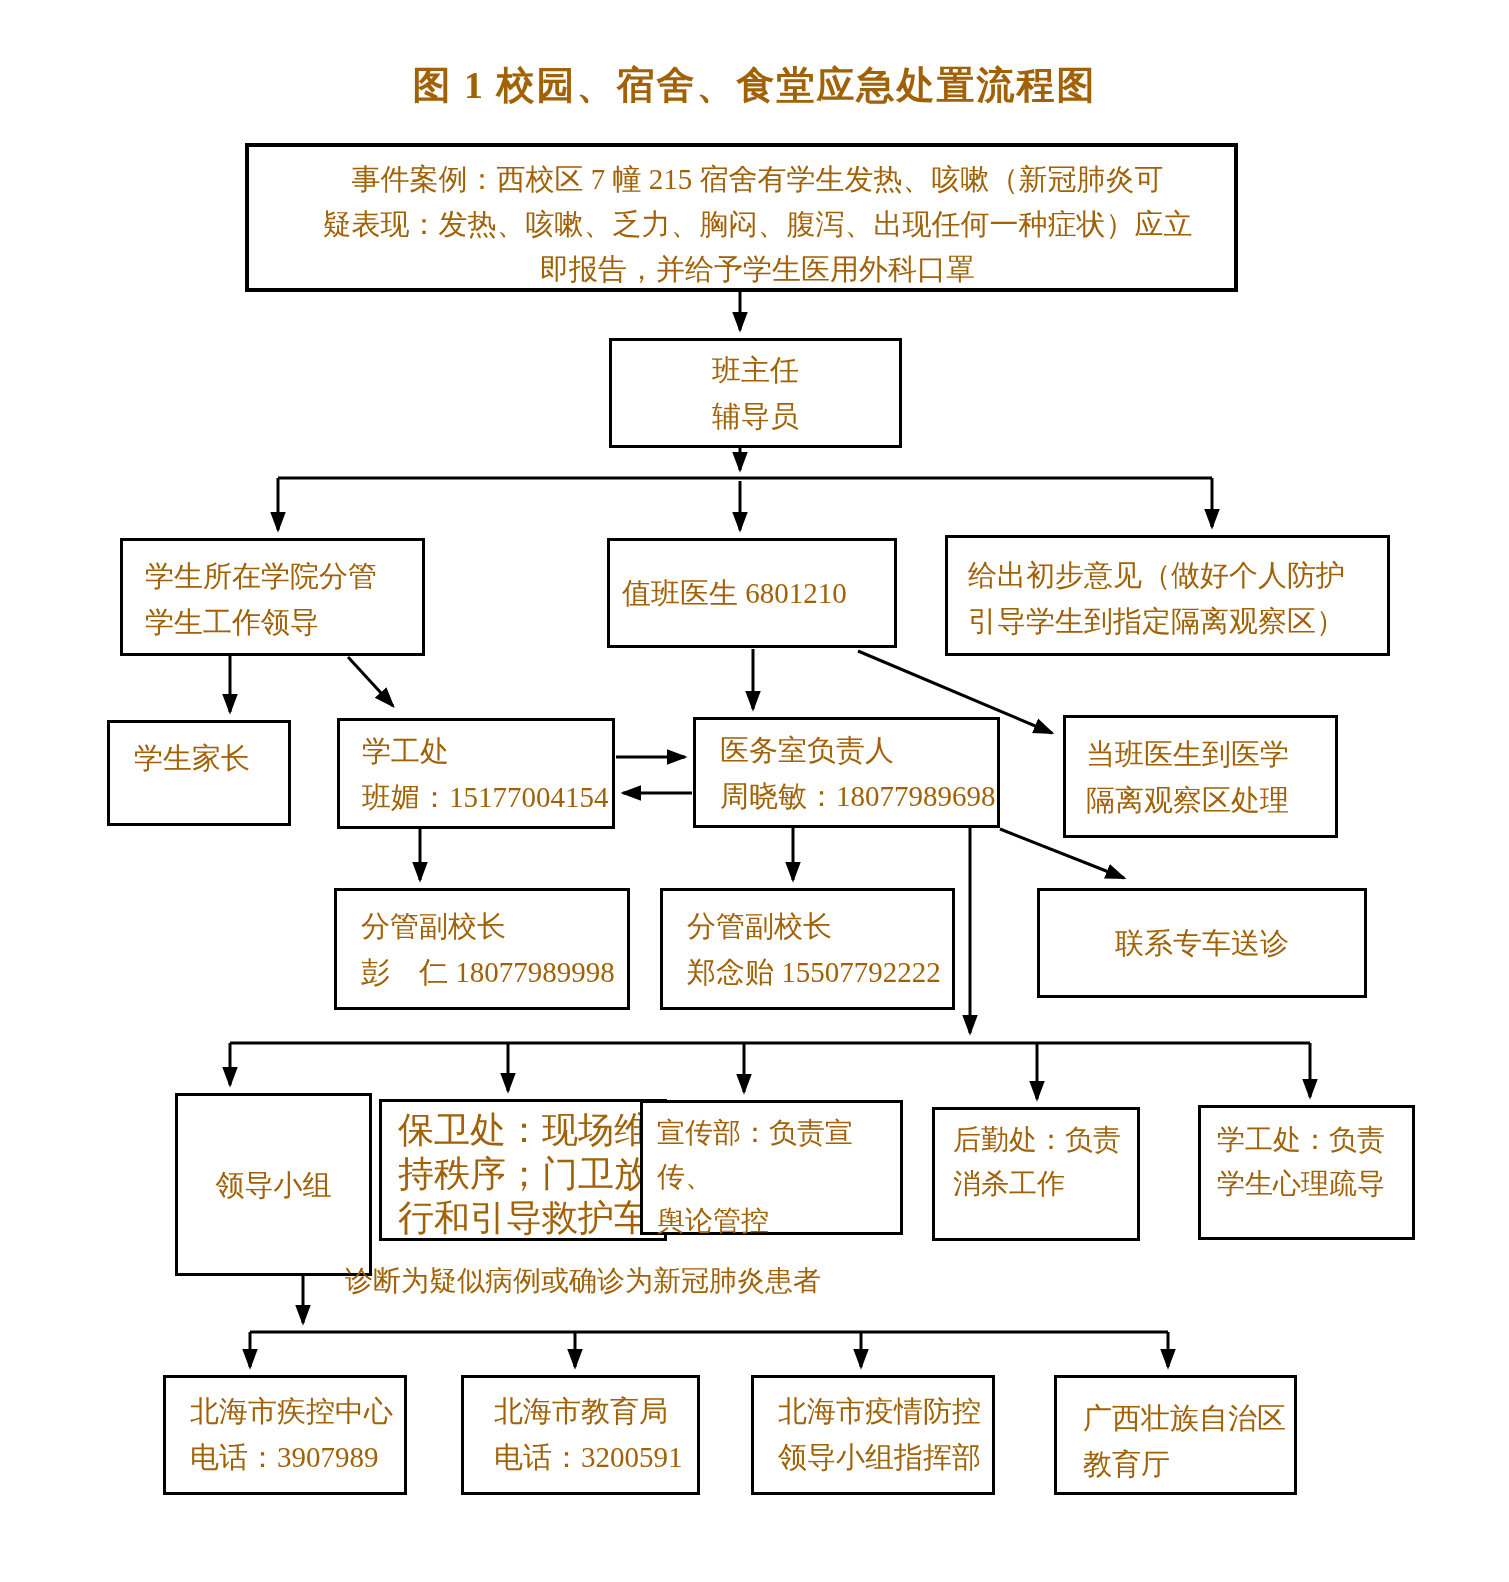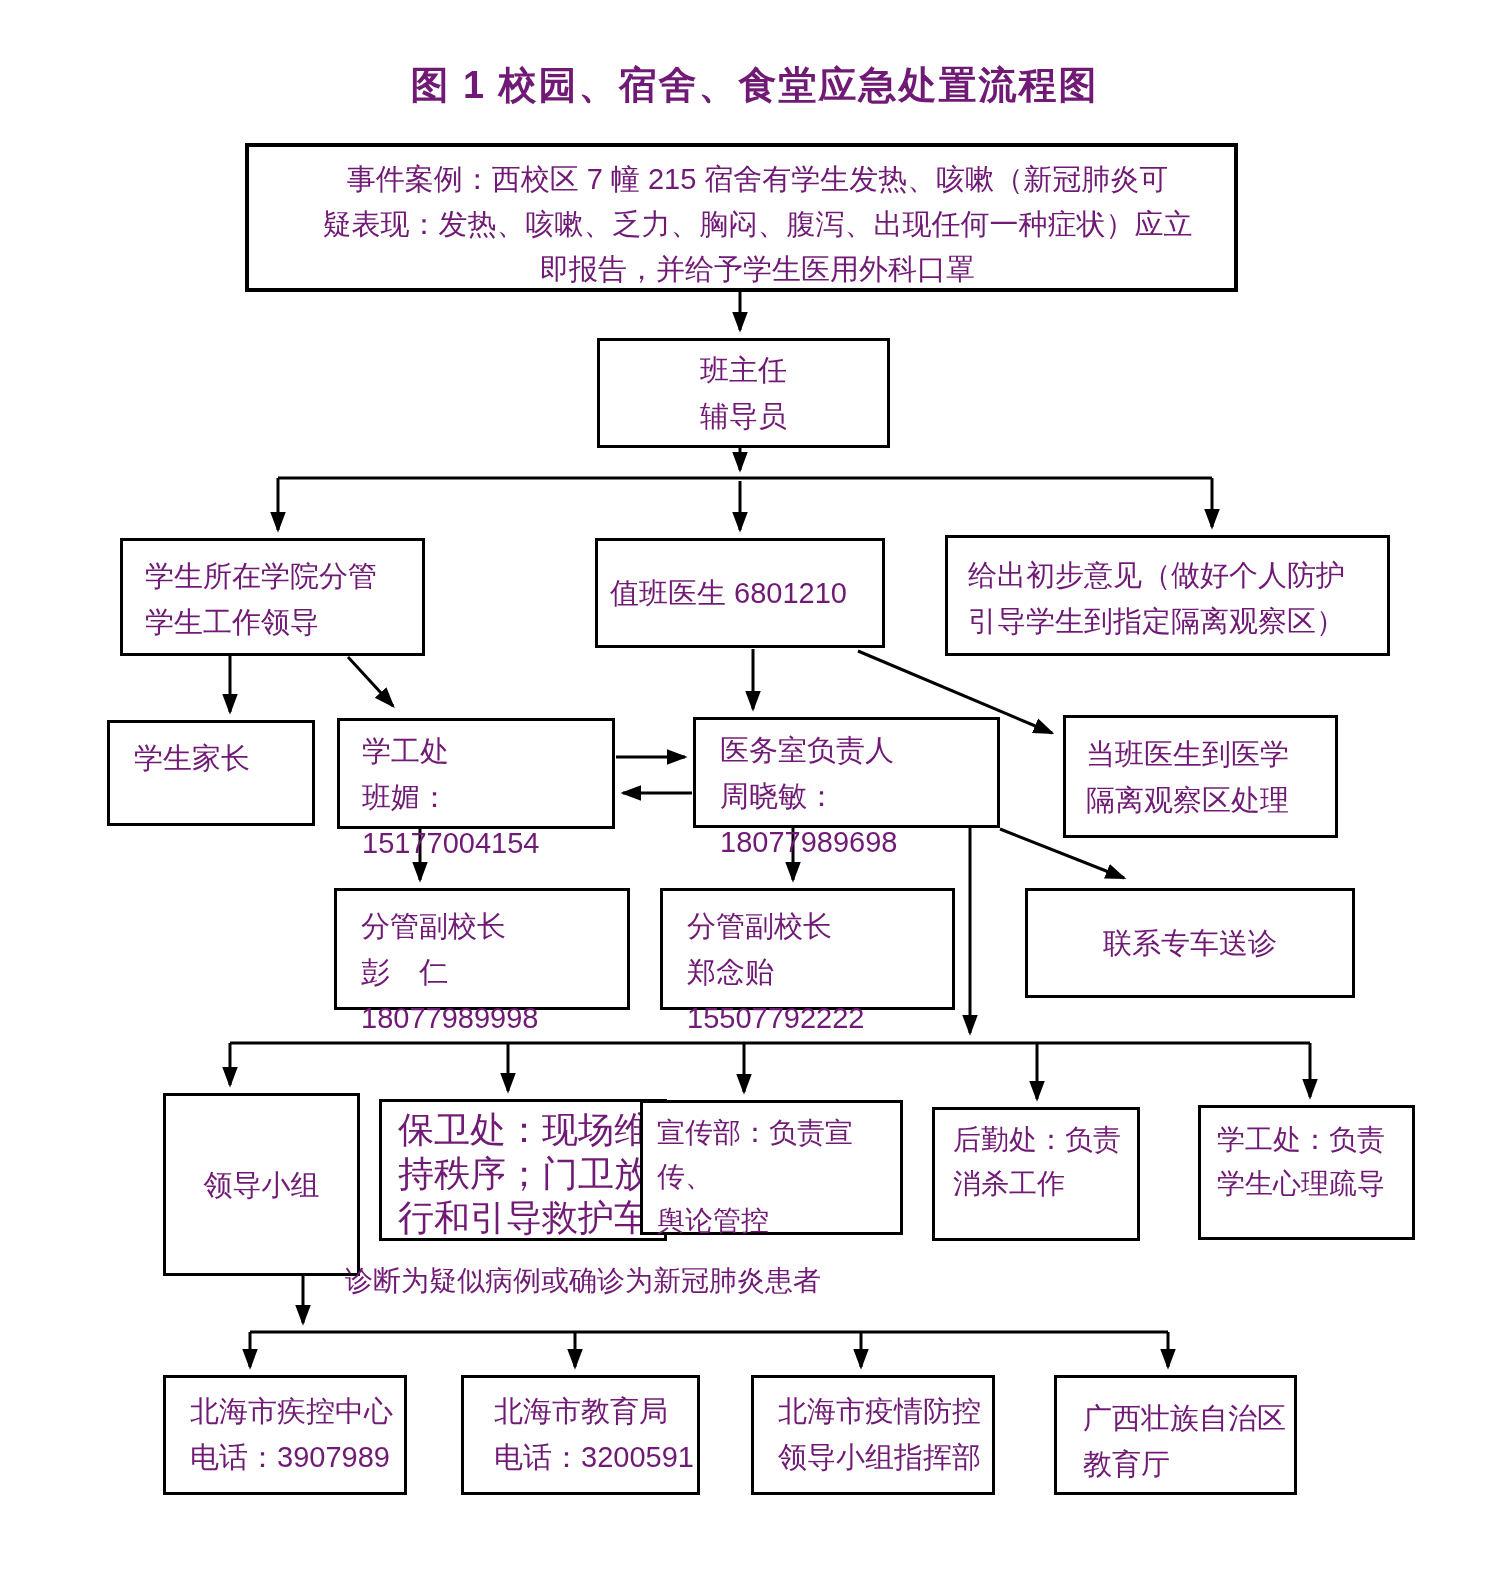--- a/index.html
+++ b/index.html
@@ -1,40 +1,40 @@
 <!DOCTYPE html>
 <html><head>
 <meta charset="utf-8">
 <style>
   html,body{margin:0;padding:0;background:#ffffff;}
   #canvas{
     position:relative;
     width:1509px;height:1582px;
     background:#ffffff;
-    font-family:Liberation Sans, sans-serif;
-    color:#701a75;
+    font-family:Liberation Serif, serif;
+    color:#a16207;
     overflow:hidden;
   }
   #title{
     position:absolute;left:0;top:60px;width:100%;
     text-align:center;font-size:38px;font-weight:bold;
     letter-spacing:2px;
   }
   #connectors{position:absolute;left:0;top:0;}
   .node{
     position:absolute;
     box-sizing:border-box;
     border:3px solid #000;
     background:#fff;
     font-size:29px;
     line-height:46px;
   }
   .node span{display:block;}
   .c{text-align:center;}
-  .vc{display:flex;flex-direction:column;justify-content:center;}
+  .vc{display:flex;flex-direction:column;justify-content:center;margin-left:12px;}
   #diag-label{
     position:absolute;left:345px;top:1262px;
     font-size:28px;white-space:nowrap;
   }
 </style>
 </head>
 <body>
 
 <div id="canvas">
 
@@ -105,21 +105,21 @@
 
   <div class="node vc" style="left:595px;top:538px;width:290px;height:110px;padding-left:12px;">
     <span>值班医生 6801210</span>
   </div>
 
   <div class="node" style="left:945px;top:535px;width:445px;height:121px;padding:14px 0 0 20px;">
     <span>给出初步意见（做好个人防护</span>
     <span>引导学生到指定隔离观察区）</span>
   </div>
 
-  <div class="node" style="left:107px;top:720px;width:208px;height:106px;padding:12px 0 0 24px;">
+  <div class="node" style="left:107px;top:720px;width:184px;height:106px;padding:12px 0 0 24px;">
     <span>学生家长</span>
   </div>
 
   <div class="node" style="left:337px;top:718px;width:278px;height:111px;padding:7px 0 0 22px;">
     <span>学工处</span>
     <span>班媚：15177004154</span>
   </div>
 
   <div class="node" style="left:693px;top:717px;width:307px;height:111px;padding:7px 0 0 24px;">
     <span>医务室负责人</span>

